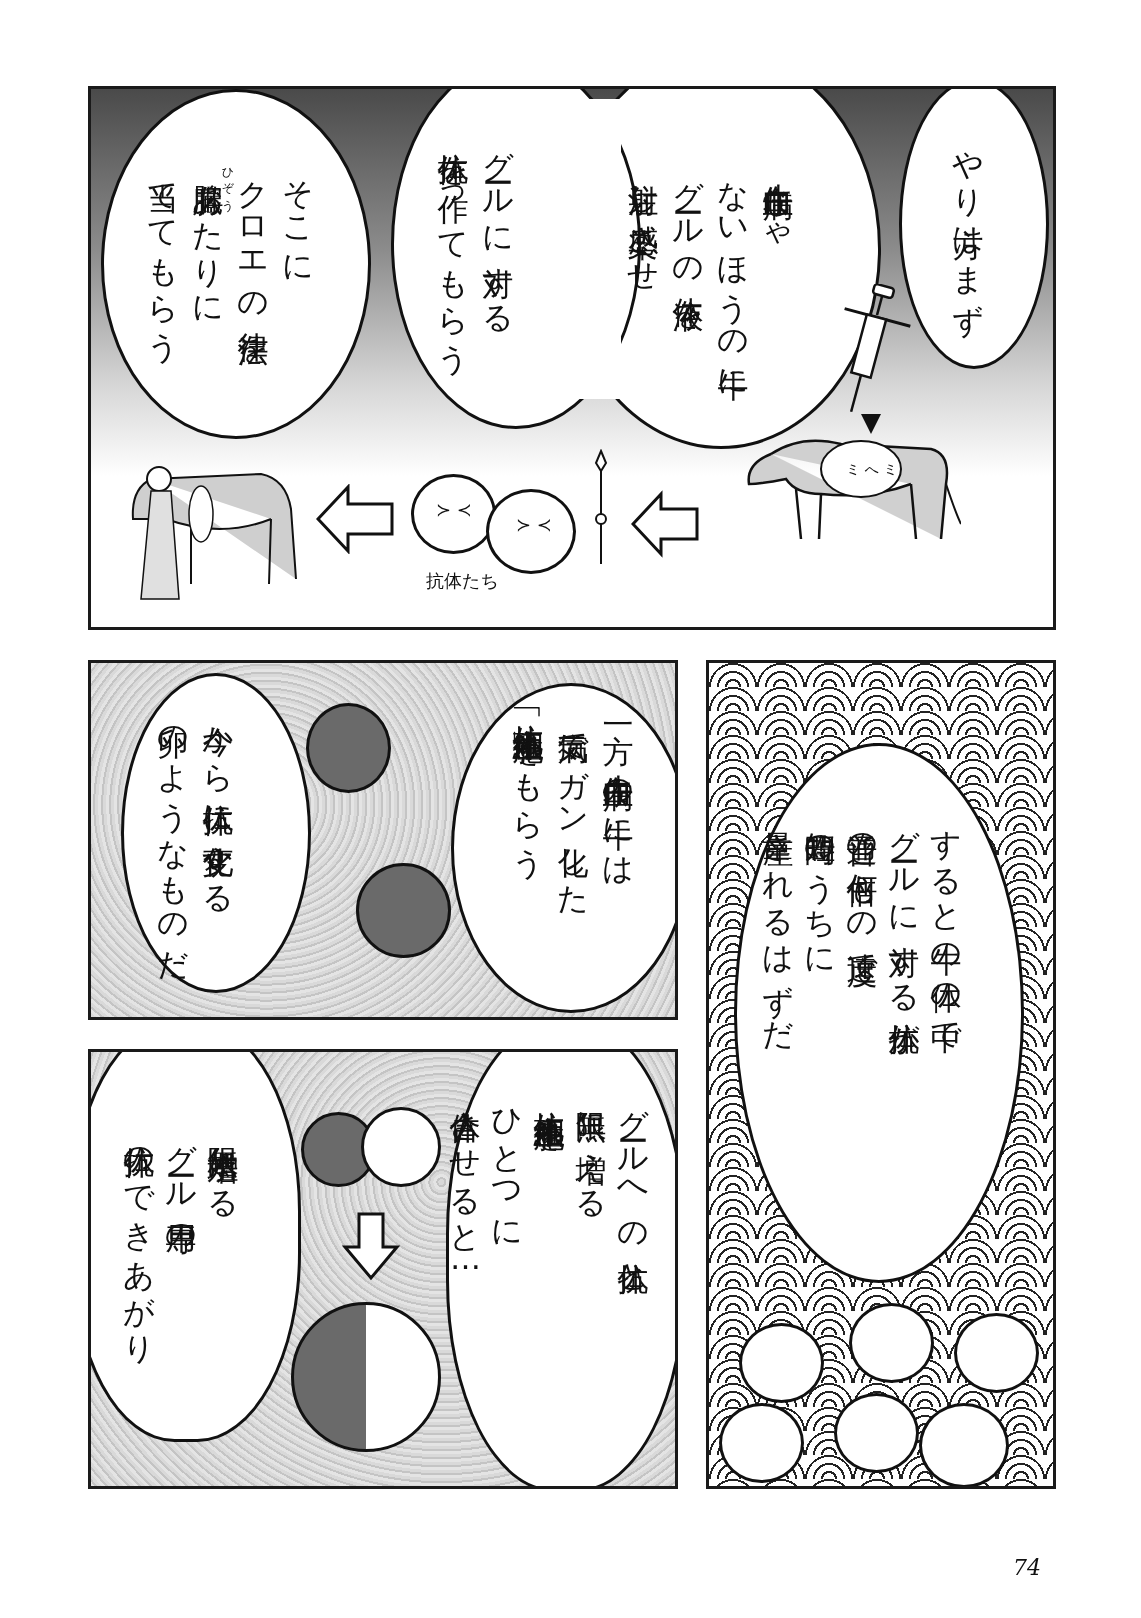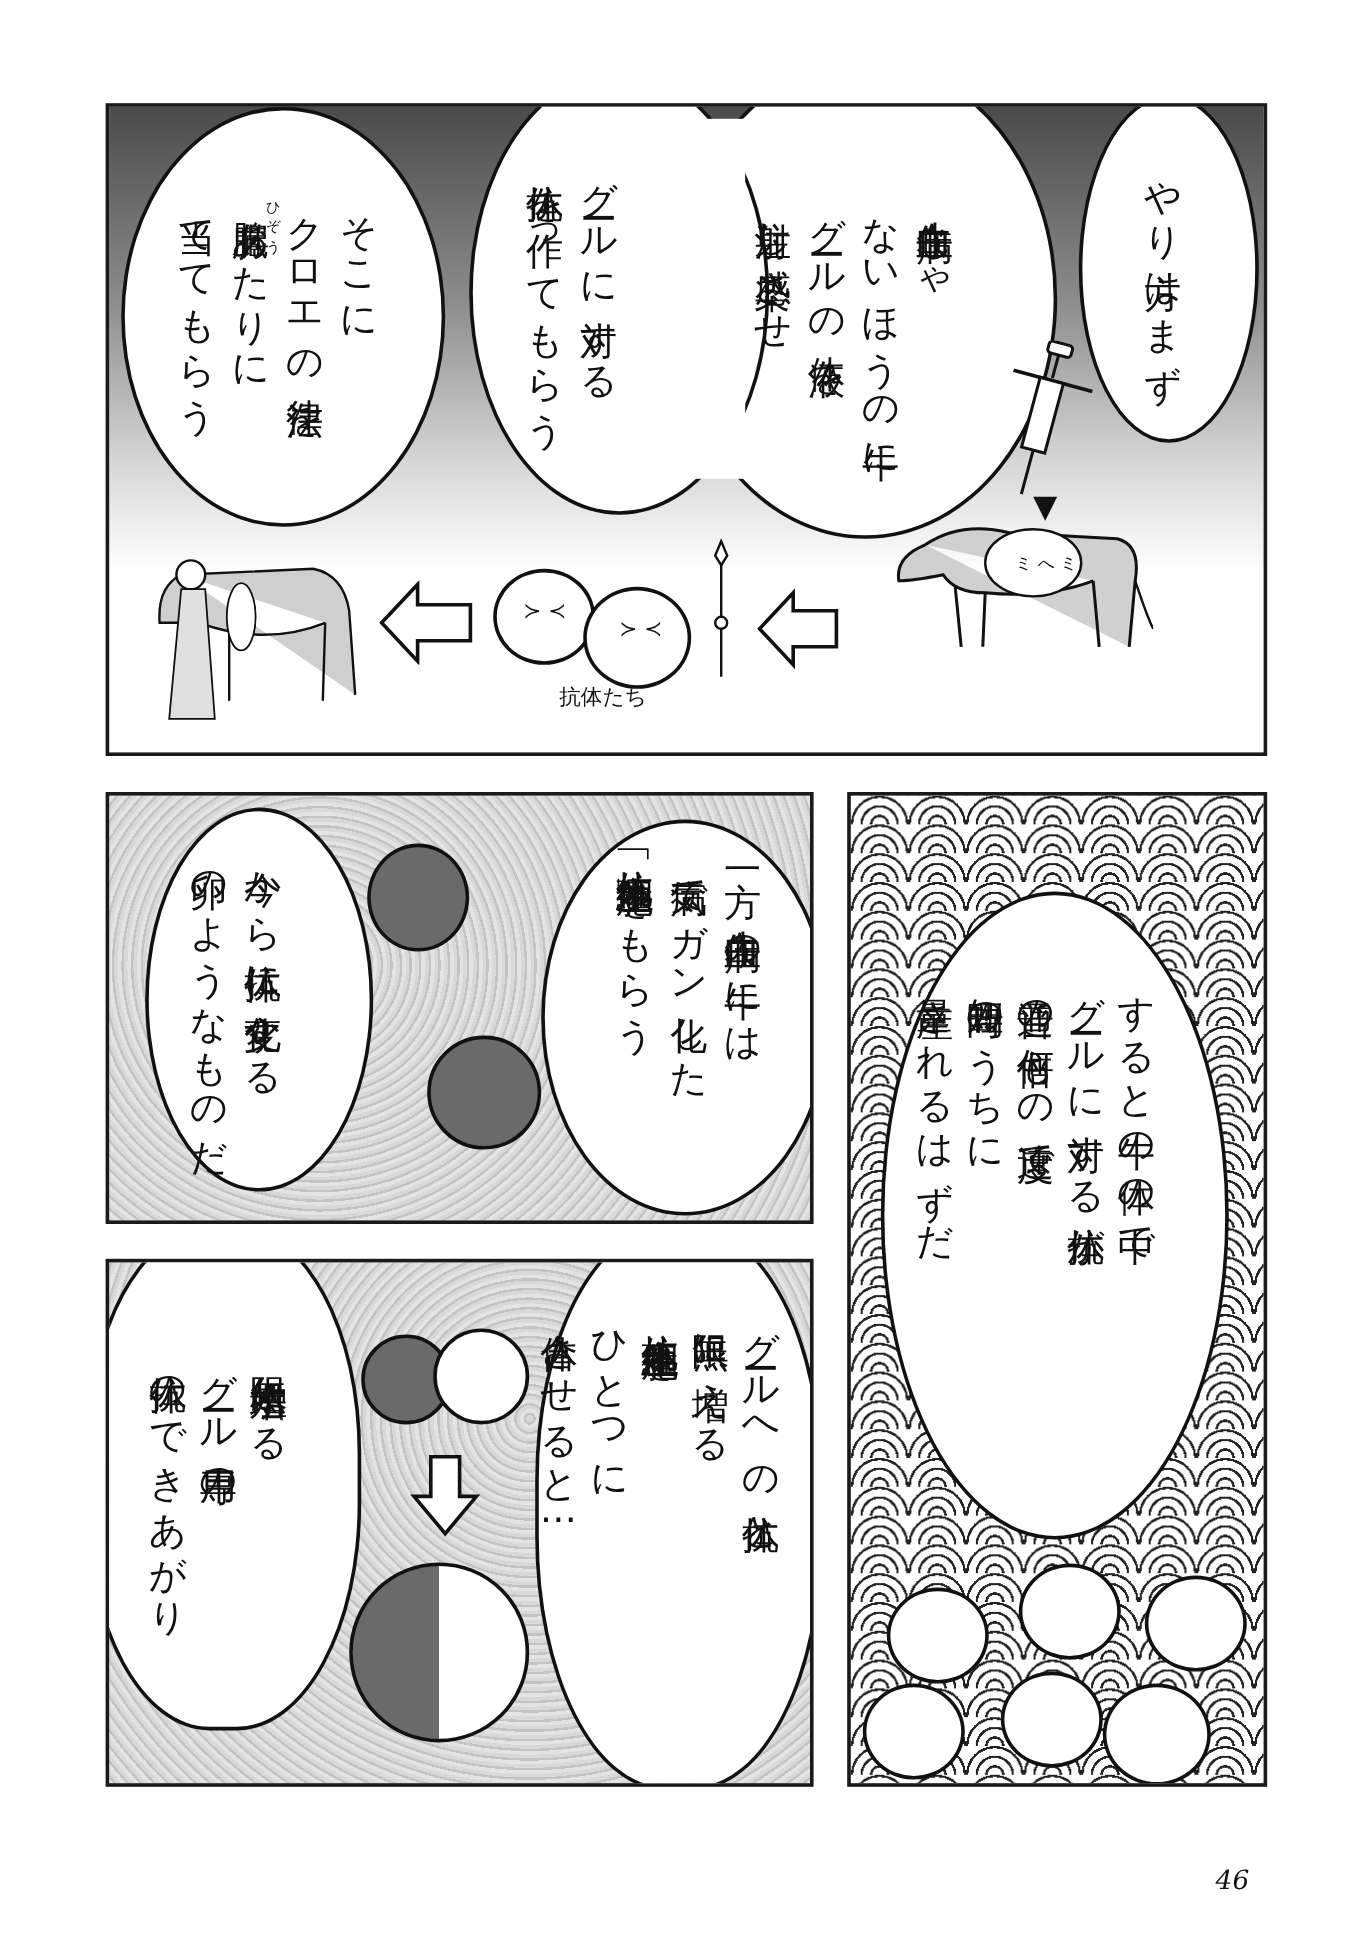--- a/index.html
+++ b/index.html
@@ -17,21 +17,21 @@
   .p4 { left:706px; top:660px; width:350px; height:829px;
         background-color:#fff;
         background-image:
           radial-gradient(circle at 50% 100%, transparent 0 6px, #222 6px 8px, transparent 8px 14px, #222 14px 16px, transparent 16px 22px, #222 22px 24px, transparent 24px);
         background-size:48px 24px; }
   .bubble { position:absolute; background:#fff; border:3px solid #111; border-radius:50%; box-sizing:border-box; }
   .vtext {
     position:absolute; writing-mode:vertical-rl; text-orientation:upright;
     font-size:31px; line-height:1.4; letter-spacing:2px; white-space:pre; color:#111;
   }
-  .small-label { position:absolute; font-size:18px; font-family:"DejaVu Sans", sans-serif;margin-left:40px; }
+  .small-label { position:absolute; font-size:18px; font-family:"DejaVu Sans", sans-serif; }
   .page-num { position:absolute; right:100px; top:1555px; font-family:"DejaVu Serif", serif; font-style:italic; font-size:22px; }
   .blob { position:absolute; border:3px solid #111; border-radius:50%; background:#fff; box-sizing:border-box; }
   .blob.dark { background:#6a6a6a; }
   .face { position:absolute; font-size:18px; color:#111; }
   svg { position:absolute; }
 </style>
 </head>
 <body>
 
 <div class="panel p1">
@@ -146,13 +146,13 @@
   <div class="vtext" style="left:47px; top:145px;">量産されるはずだ</div>
 
   <div class="blob" style="left:30px; top:660px; width:85px; height:80px;"></div>
   <div class="blob" style="left:140px; top:640px; width:85px; height:80px;"></div>
   <div class="blob" style="left:245px; top:650px; width:85px; height:80px;"></div>
   <div class="blob" style="left:10px; top:740px; width:85px; height:80px;"></div>
   <div class="blob" style="left:125px; top:730px; width:85px; height:80px;"></div>
   <div class="blob" style="left:210px; top:740px; width:90px; height:85px;"></div>
 </div>
 
-<div class="page-num">46</div>
+<div class="page-num">74</div>
 
 </body></html>

